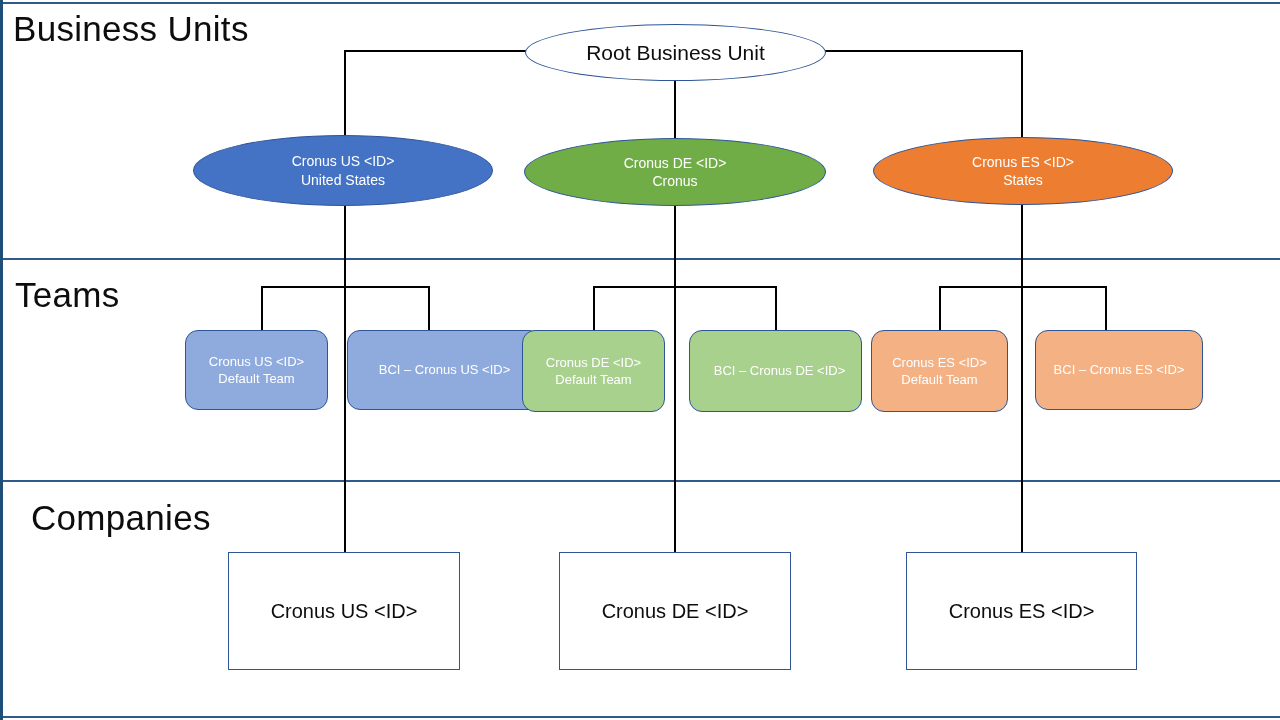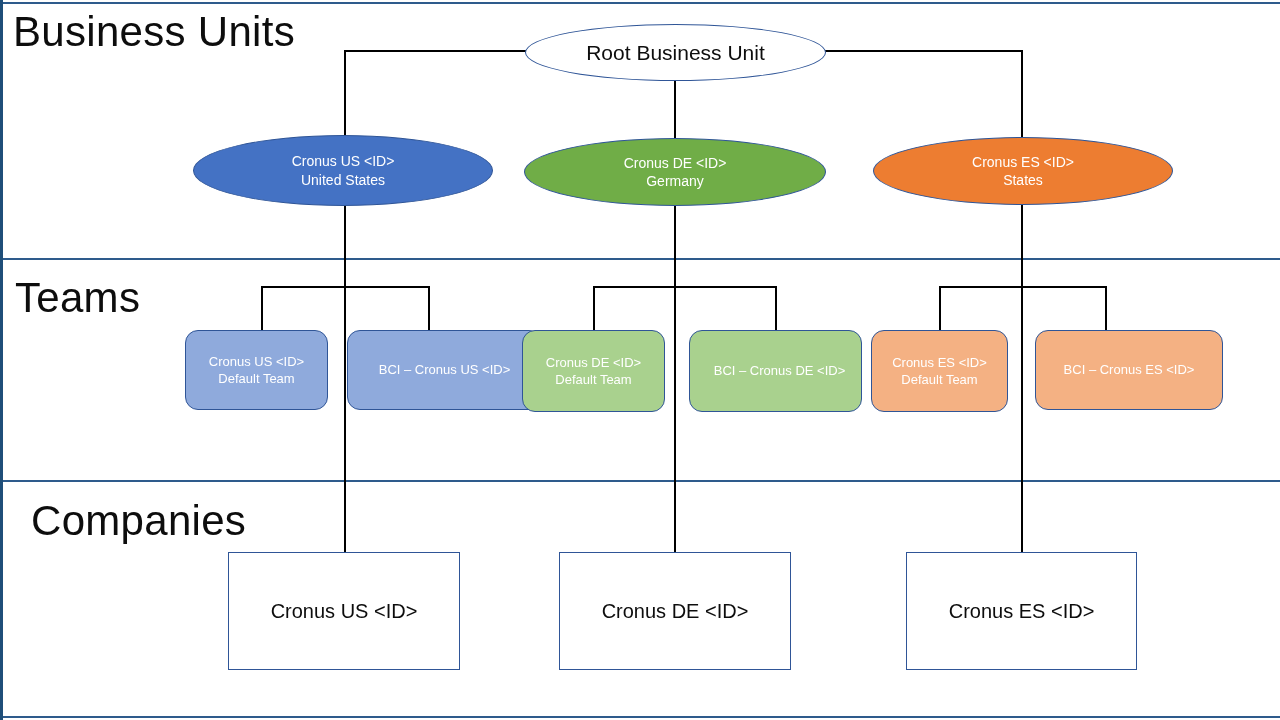--- a/index.html
+++ b/index.html
@@ -28,21 +28,21 @@
     border-top: 2px solid #2E5B8C;
   }
   .rule-top    { top: 2px; }
   .rule-teams  { top: 258px; }
   .rule-comp   { top: 480px; }
   .rule-bottom { top: 716px; }
 
   .section-title {
     position: absolute;
     color: #0d0d0d;
-    font-size: 42px;
+    font-size: 35px;
     font-weight: 400;
     line-height: 1;
     white-space: nowrap;
     letter-spacing: 0.3px;
   }
   .title-bu    { left: 10px; top: 11px; }
   .title-teams { left: 12px; top: 277px; }
   .title-comp  { left: 11px; top: 500px; margin-left: 17px; }
 
   
@@ -152,21 +152,21 @@
     <span class="lbl">Root Business Unit</span>
   </div>
 
   <div class="ellipse unit" style="left:190px; top:135px; width:300px; height:71px; background:#4472C4;">
     <span class="lbl">Cronus US &lt;ID&gt;</span>
     <span class="lbl">United States</span>
   </div>
 
   <div class="ellipse unit" style="left:521px; top:138px; width:302px; height:68px; background:#70AD47;">
     <span class="lbl">Cronus DE &lt;ID&gt;</span>
-    <span class="lbl">Germany</span>
+    <span class="lbl">Cronus</span>
   </div>
 
   <div class="ellipse unit" style="left:870px; top:137px; width:300px; height:68px; background:#ED7D31;">
     <span class="lbl">Cronus ES &lt;ID&gt;</span>
     <span class="lbl">States</span>
   </div>
 
   <div class="team" style="left:182px; top:330px; width:143px; height:80px; background:#8FAADC;">
     <span class="lbl">Cronus US &lt;ID&gt;</span>
     <span class="lbl">Default Team</span>
@@ -183,21 +183,21 @@
 
   <div class="team" style="left:686px; top:330px; width:173px; height:82px; background:#A9D18E;padding-left:8px;">
     <span class="lbl">BCI – Cronus DE &lt;ID&gt;</span>
   </div>
 
   <div class="team" style="left:868px; top:330px; width:137px; height:82px; background:#F4B183;">
     <span class="lbl">Cronus ES &lt;ID&gt;</span>
     <span class="lbl">Default Team</span>
   </div>
 
-  <div class="team" style="left:1032px; top:330px; width:188px; height:80px; background:#F4B183;">
+  <div class="team" style="left:1032px; top:330px; width:168px; height:80px; background:#F4B183;">
     <span class="lbl">BCI – Cronus ES &lt;ID&gt;</span>
   </div>
 
   <div class="company" style="left:225px; top:552px; width:232px; height:118px;">
     <span class="lbl">Cronus US &lt;ID&gt;</span>
   </div>
 
   <div class="company" style="left:556px; top:552px; width:232px; height:118px;">
     <span class="lbl">Cronus DE &lt;ID&gt;</span>
   </div>

